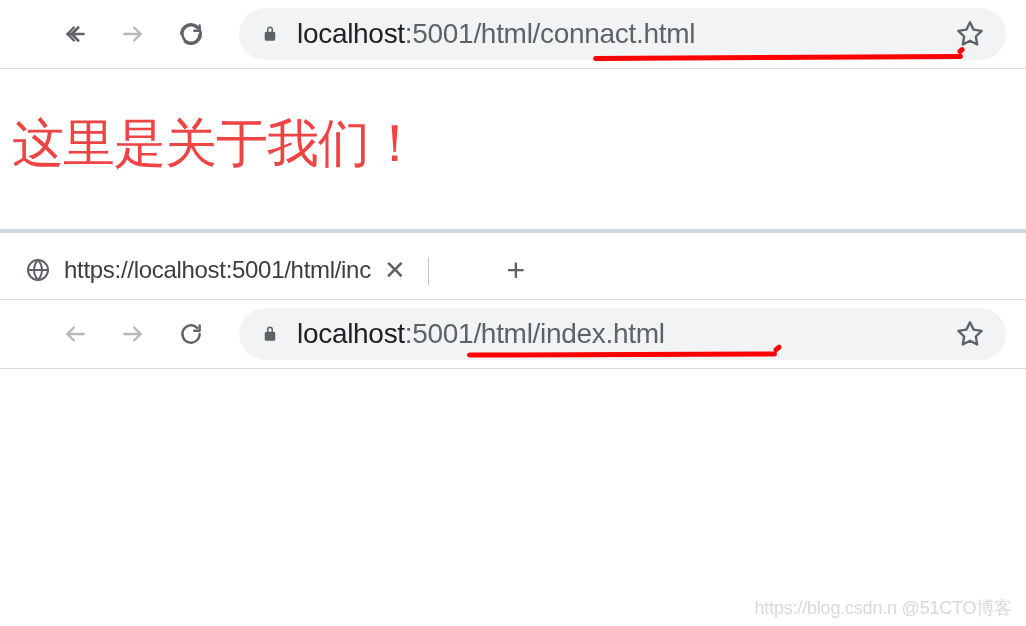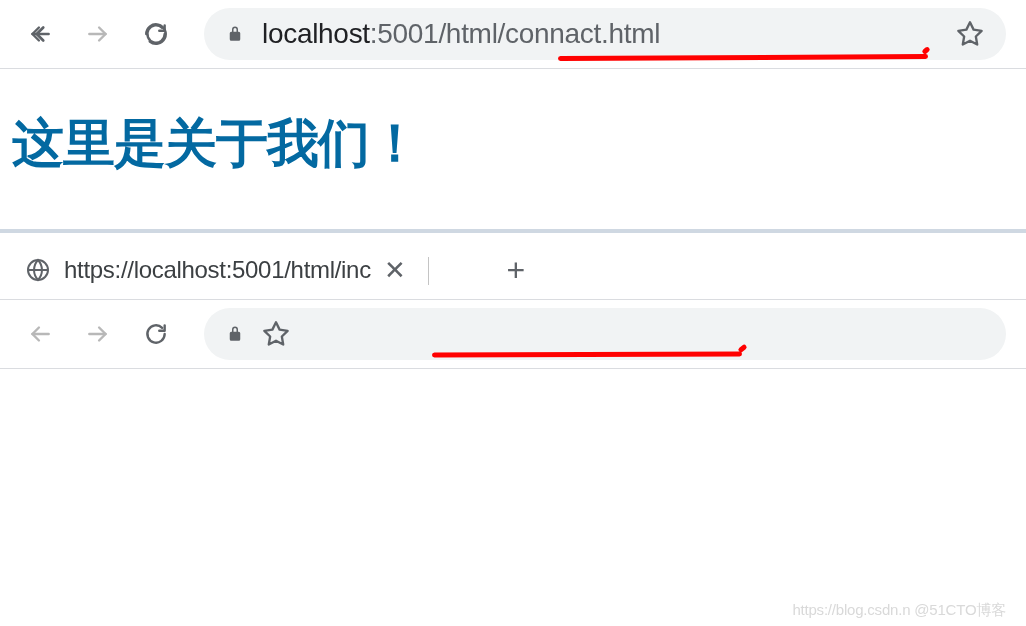--- a/index.html
+++ b/index.html
@@ -85,22 +85,22 @@
     .divider-thin {
       height: 1px;
       background: #dadce0;
       width: 100%;
     }
     .page-content {
       padding: 40px 12px 50px 12px;
     }
     .page-heading {
       font-size: 52px;
-      font-weight: 700;
-      color: #0369a1;
+      font-weight: 400;
+      color: #ef4444;
       letter-spacing: -1px;
     }
     .section-divider {
       height: 4px;
       background: #cfd8e2;
       width: 100%;
     }
     .tab-bar {
       display: flex;
       align-items: center;
@@ -200,27 +200,28 @@
       height: 5px;
       background: #ff0000;
       top: 46px;
       left: 738px;
       transform: rotate(-38deg);
       border-radius: 3px;
     }
     .watermark {
       position: absolute;
       bottom: 6px;
-      right: 20px;
-      font-size: 15px;
+      right: 14px;
+      font-size: 18px;
       color: #d9d9d9;
       letter-spacing: -0.2px;
     }
     .addr-wrap {
       position: relative;
+      margin-left: 35px;
     }
   </style>
 </head>
 <body>
 
 <div class="browser-section">
   <div class="addr-wrap">
     <div class="address-bar-row">
       <div class="nav-icon">
         <svg viewBox="0 0 24 24" fill="none" stroke="currentColor" stroke-width="2.5" stroke-linecap="round" stroke-linejoin="round">
@@ -314,20 +315,23 @@
             <path d="M20 12a8 8 0 1 1-2.34-5.66"></path>
             <polyline points="20 4 20 9 15 9"></polyline>
           </svg>
       </div>
       <div class="address-bar">
         <span class="lock-icon">
           <svg viewBox="0 0 24 24" fill="currentColor">
               <path d="M12 2a4 4 0 0 0-4 4v3H7a2 2 0 0 0-2 2v8a2 2 0 0 0 2 2h10a2 2 0 0 0 2-2v-8a2 2 0 0 0-2-2h-1V6a4 4 0 0 0-4-4zm-2 4a2 2 0 1 1 4 0v3h-4V6z"></path>
             </svg>
         </span>
+        <span class="url-text">
+          <span class="url-host">localhost</span><span class="url-path">:5001/html/index.html</span>
+        </span>
         <span class="star-icon">
           <svg viewBox="0 0 24 24" fill="none" stroke="currentColor" stroke-width="2" stroke-linejoin="round">
               <polygon points="12 2 15.09 8.26 22 9.27 17 14.14 18.18 21.02 12 17.77 5.82 21.02 7 14.14 2 9.27 8.91 8.26 12 2"></polygon>
             </svg>
         </span>
       </div>
     </div>
     <div class="underline u2"></div>
     <div class="underline u2b"></div>
   </div>

